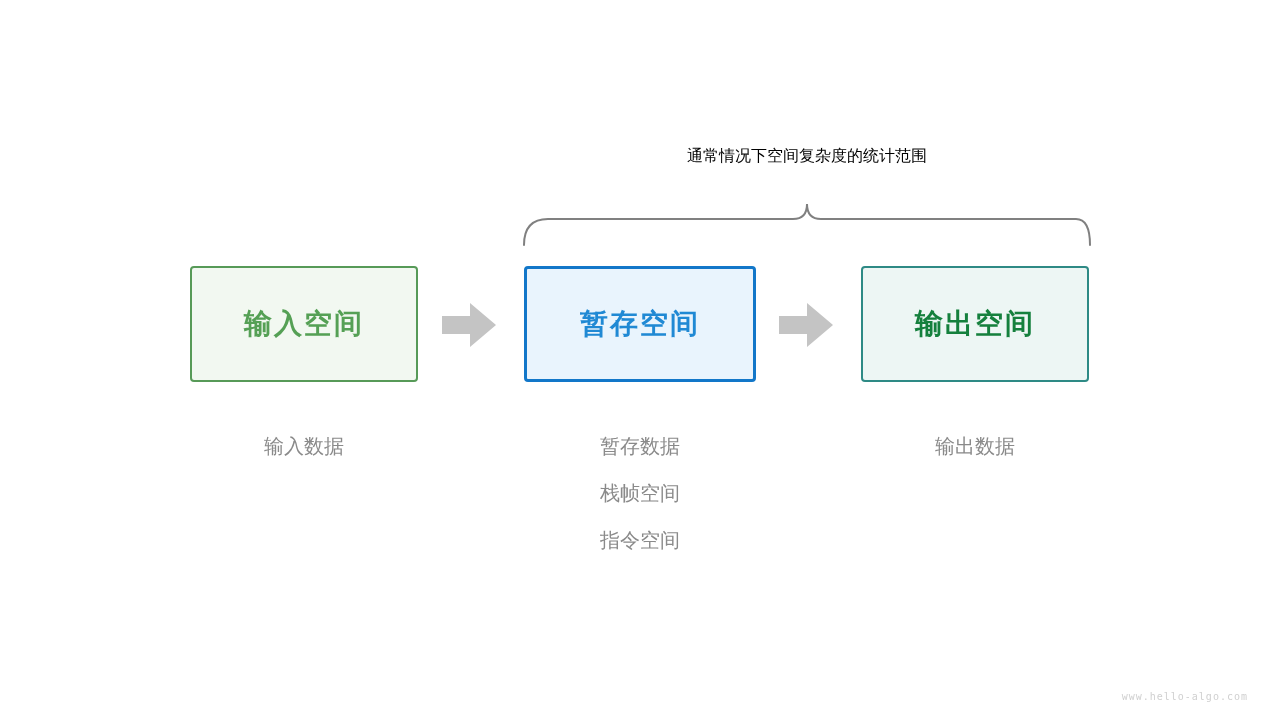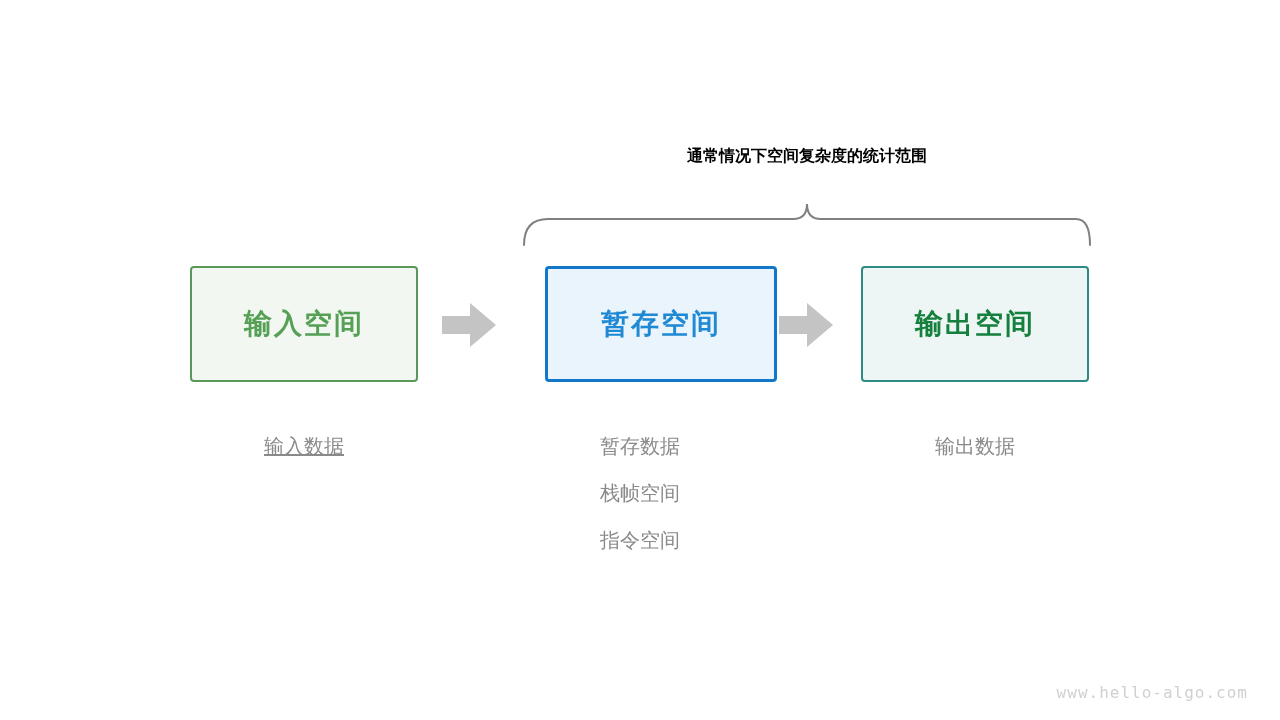--- a/index.html
+++ b/index.html
@@ -23,21 +23,20 @@
     height: 720px;
   }
   
   .caption-shift {
     position: absolute;
     left: 807px;
     top: 146px;
     transform: translateX(-50%);
     width: auto;
     text-align: right;
-    font-weight: bold;
   }
 
   
   .brace-svg {
     position: absolute;
     left: 510px;
     top: 196px;
   }
 
   
@@ -55,21 +54,21 @@
   .box-input {
     left: 190px;
     top: 266px;
     width: 228px;
     height: 116px;
     background: #f2f8f1;
     border: 2px solid #579a58;
     color: #55a055;
   }
   .box-temp {
-    left: 545px;
+    left: 524px;
     top: 266px;
     width: 232px;
     height: 116px;
     background: #e9f4fd;
     border: 3px solid #1277c9;
     color: #2089d4;
   }
   .box-output {
     left: 861px;
     top: 266px;
@@ -89,32 +88,32 @@
   .arrow-2 { left: 779px; }
 
   
   .col-caption {
     position: absolute;
     text-align: center;
     font-size: 20px;
     color: #8a8a8a;
     line-height: 47px;
   }
-  .cap-input  { left: 190px; top: 423px; width: 228px; text-decoration: underline; }
+  .cap-input  { left: 190px; top: 423px; width: 228px; }
   .cap-temp   { left: 524px; top: 423px; width: 232px; }
   .cap-output { left: 861px; top: 423px; width: 228px; }
   .cap-line { display: block; }
 
   
   .watermark {
     position: absolute;
     right: 32px;
     bottom: 18px;
     font-family: "DejaVu Sans Mono", "Liberation Mono", monospace;
-    font-size: 16px;
+    font-size: 10px;
     color: #d0d0d0;
     letter-spacing: 1px;
   }
 </style>
 </head>
 <body>
 
 <div id="stage">
 
   <div class="caption-shift">

